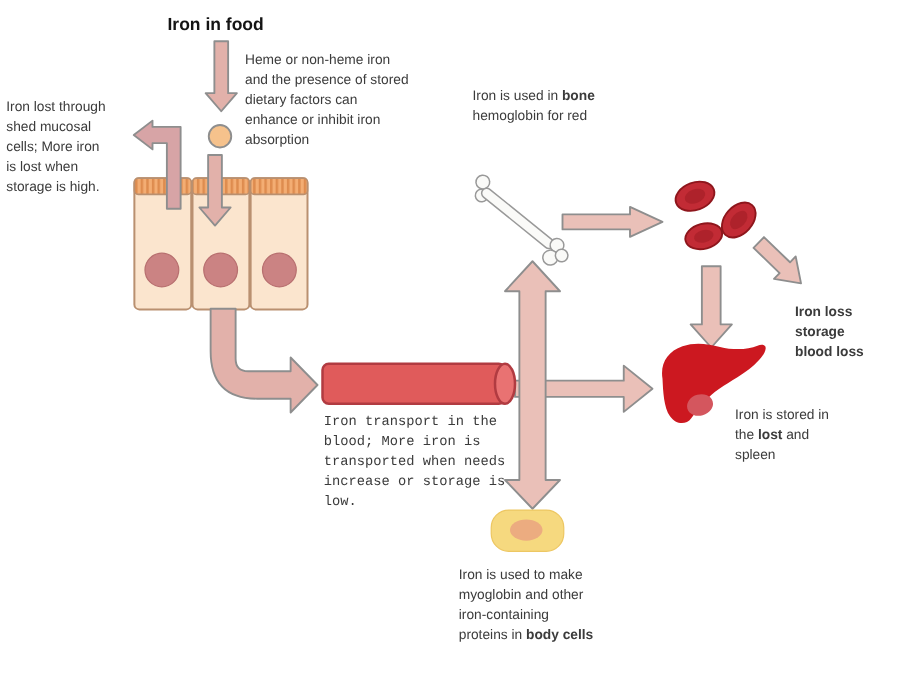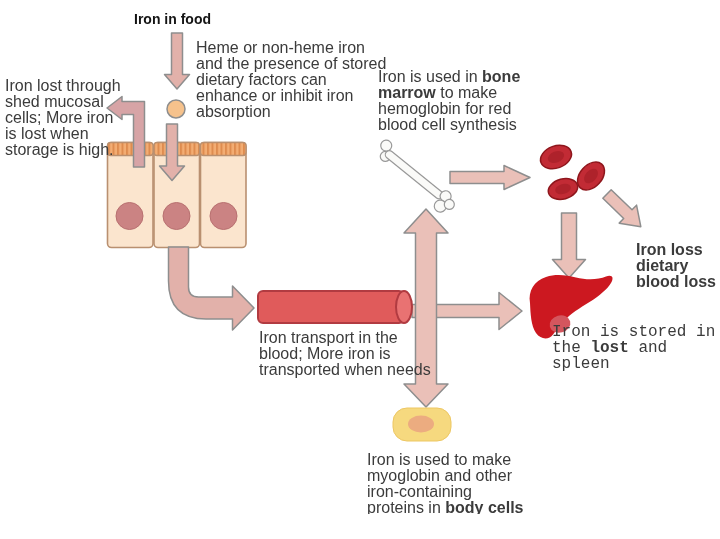--- a/index.html
+++ b/index.html
@@ -1,19 +1,19 @@
 <!DOCTYPE html>
 <html><head>
 <meta charset="utf-8">
 <style>
   html,body { margin:0; padding:0; background:#fff; }
   .canvas { position:relative; width:720px; height:514px; background:#ffffff; overflow:hidden;
             font-family:"Liberation Sans", sans-serif; }
   .canvas svg { position:absolute; left:0; top:0; }
-  .txt { position:absolute; font-size:16px; line-height:16px; color:#3b3b3b; }
+  .txt { position:absolute; font-size:11px; line-height:16px; color:#3b3b3b; }
   .txt span.b { font-weight:700; }
   .title { position:absolute; font-size:14px; font-weight:700; color:#141414; }
 </style>
 </head>
 <body>
 
 <div class="canvas">
 
   <svg width="720" height="539" viewBox="0 0 720 539">
     <defs>
@@ -116,38 +116,38 @@
   <div class="txt" style="left:5px; top:78px;">
       <div><span>Iron lost through</span></div>
       <div><span>shed mucosal</span></div>
       <div><span>cells; More iron</span></div>
       <div><span>is lost when</span></div>
       <div><span>storage is high.</span></div>
     </div>
 
   <div class="txt" style="left:378px; top:69px;">
       <div><span>Iron is used in </span><span class="b">bone</span></div>
-      <div><span class="b">marrow</span><span> to make</span></div>
       <div><span>hemoglobin for red</span></div>
-      <div><span>blood cell synthesis</span></div>
     </div>
 
-  <div class="txt" style="left:259px; top:330px;">
+  <div class="txt" style="left:259px; top:330px;font-family:Liberation Mono, monospace;">
       <div><span>Iron transport in the</span></div>
       <div><span>blood; More iron is</span></div>
       <div><span>transported when needs</span></div>
+      <div><span>increase or storage is</span></div>
+      <div><span>low.</span></div>
     </div>
 
   <div class="txt" style="left:636px; top:242px;font-weight:bold;">
       <div><span>Iron loss</span></div>
-      <div><span>dietary</span></div>
+      <div><span>storage</span></div>
       <div><span>blood loss</span></div>
     </div>
 
-  <div class="txt" style="left:552px; top:324px;font-family:Liberation Mono, monospace;">
+  <div class="txt" style="left:588px; top:324px;">
       <div><span>Iron is stored in</span></div>
       <div><span>the </span><span class="b">lost</span><span> and</span></div>
       <div><span>spleen</span></div>
     </div>
 
   <div class="txt" style="left:367px; top:452px;">
       <div><span>Iron is used to make</span></div>
       <div><span>myoglobin and other</span></div>
       <div><span>iron-containing</span></div>
       <div><span>proteins in </span><span class="b">body cells</span></div>

